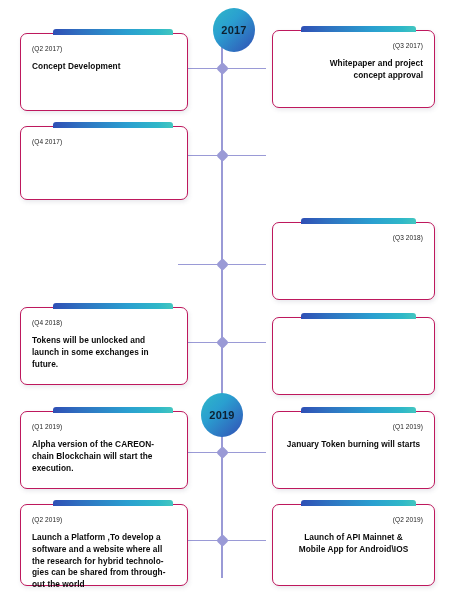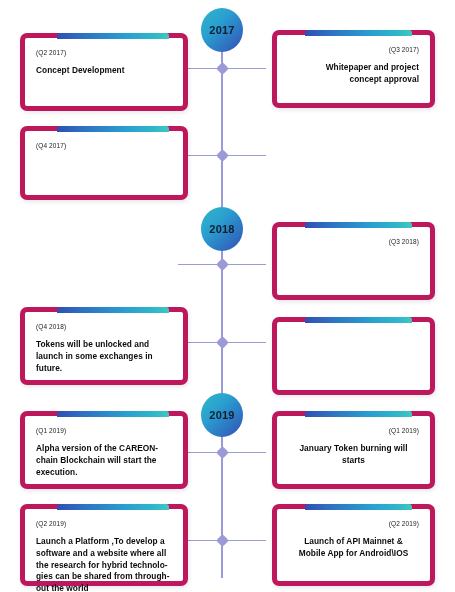--- a/index.html
+++ b/index.html
@@ -66,21 +66,21 @@
     border-radius: 2px;
     transform: rotate(45deg);
     z-index: 5;
   }
 
   
   .card {
     position: absolute;
     box-sizing: border-box;
     background: #ffffff;
-    border: 5px solid #be185d;
+    border: 1px solid #be185d;
     border-radius: 7px;
     box-shadow: 1px 2px 4px rgba(80, 80, 110, 0.13);
     z-index: 4;
     padding: 11px 11px 10px 11px;
   }
   .card.left  { left: 20px;  width: 168px; }
   .card.right { left: 272px; width: 163px; }
 
   
   .card-tab {
@@ -135,22 +135,21 @@
     <div class="node-dot" style="top: 260px; left: 218px;"></div>
     <div class="rail left" style="top: 342px;"></div>
     <div class="rail right" style="top: 342px;"></div>
     <div class="node-dot" style="top: 338px; left: 218px;"></div>
     <div class="rail left" style="top: 452px;"></div>
     <div class="rail right" style="top: 452px;"></div>
     <div class="node-dot" style="top: 448px; left: 218px;"></div>
     <div class="rail left" style="top: 540px;"></div>
     <div class="rail right" style="top: 540px;"></div>
     <div class="node-dot" style="top: 536px; left: 218px;"></div>
-    <div class="year-bubble" style="top: 8px; left: 201px;">2017</div>
-    <div class="year-bubble" style="top: 207px; left: 201px;">2018</div>
+    <div class="year-bubble" style="top: 8px; left: 213px;">2017</div>
     <div class="year-bubble" style="top: 393px; left: 201px;">2019</div>
     <div class="card left" style="top: 33px; height: 78px;">
       <div class="card-tab"></div>
       <div class="card-quarter">(Q2 2017)</div>
       <div class="card-body">Concept Development</div>
     </div>
     <div class="card right align-right" style="top: 30px; height: 78px;">
       <div class="card-tab"></div>
       <div class="card-quarter">(Q3 2017)</div>
       <div class="card-body">Whitepaper and project

